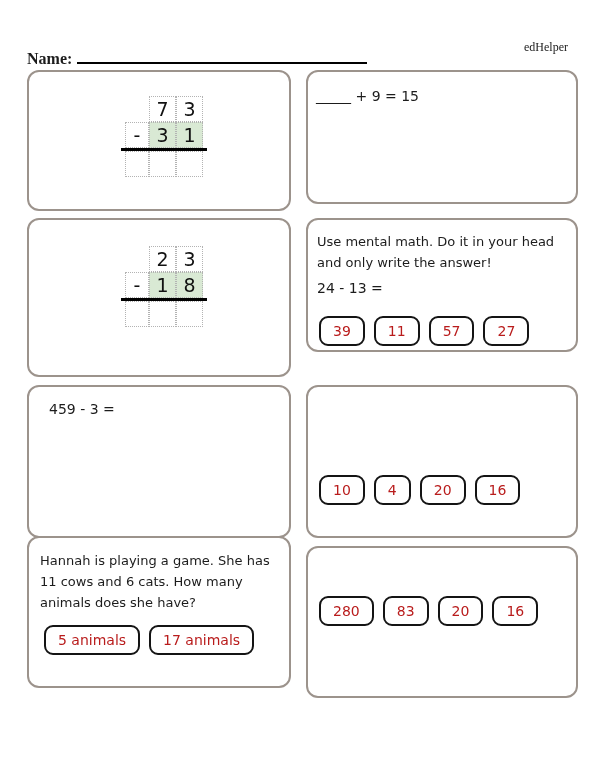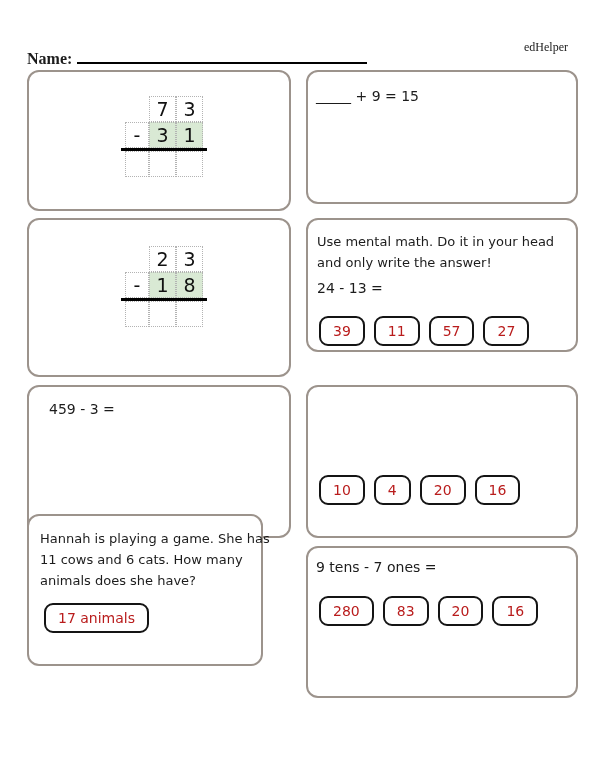--- a/index.html
+++ b/index.html
@@ -106,28 +106,28 @@
 
 <div class="box" style="left:306px;top:385px;width:272px;height:153px">
   <div class="pills" style="left:11px;top:88px">
     <button class="pill">10</button>
     <button class="pill">4</button>
     <button class="pill">20</button>
     <button class="pill">16</button>
   </div>
 </div>
 
-<div class="box" style="left:27px;top:514px;width:236px;height:152px">
+<div class="box" style="left:27px;top:536px;width:264px;height:152px">
   <div class="qtext" style="left:11px;top:12px;width:240px">Hannah is playing a game. She has 11 cows and 6 cats. How many animals does she have?</div>
   <div class="pills" style="left:15px;top:87px">
+    <button class="pill">5 animals</button>
     <button class="pill">17 animals</button>
   </div>
 </div>
 
 <div class="box" style="left:306px;top:546px;width:272px;height:152px">
-  <div class="qtext eq" style="left:8px;top:9px">9 tens - 7 ones =</div>
   <div class="pills" style="left:11px;top:48px">
     <button class="pill">280</button>
     <button class="pill">83</button>
     <button class="pill">20</button>
     <button class="pill">16</button>
   </div>
 </div>
 
 </body></html>

